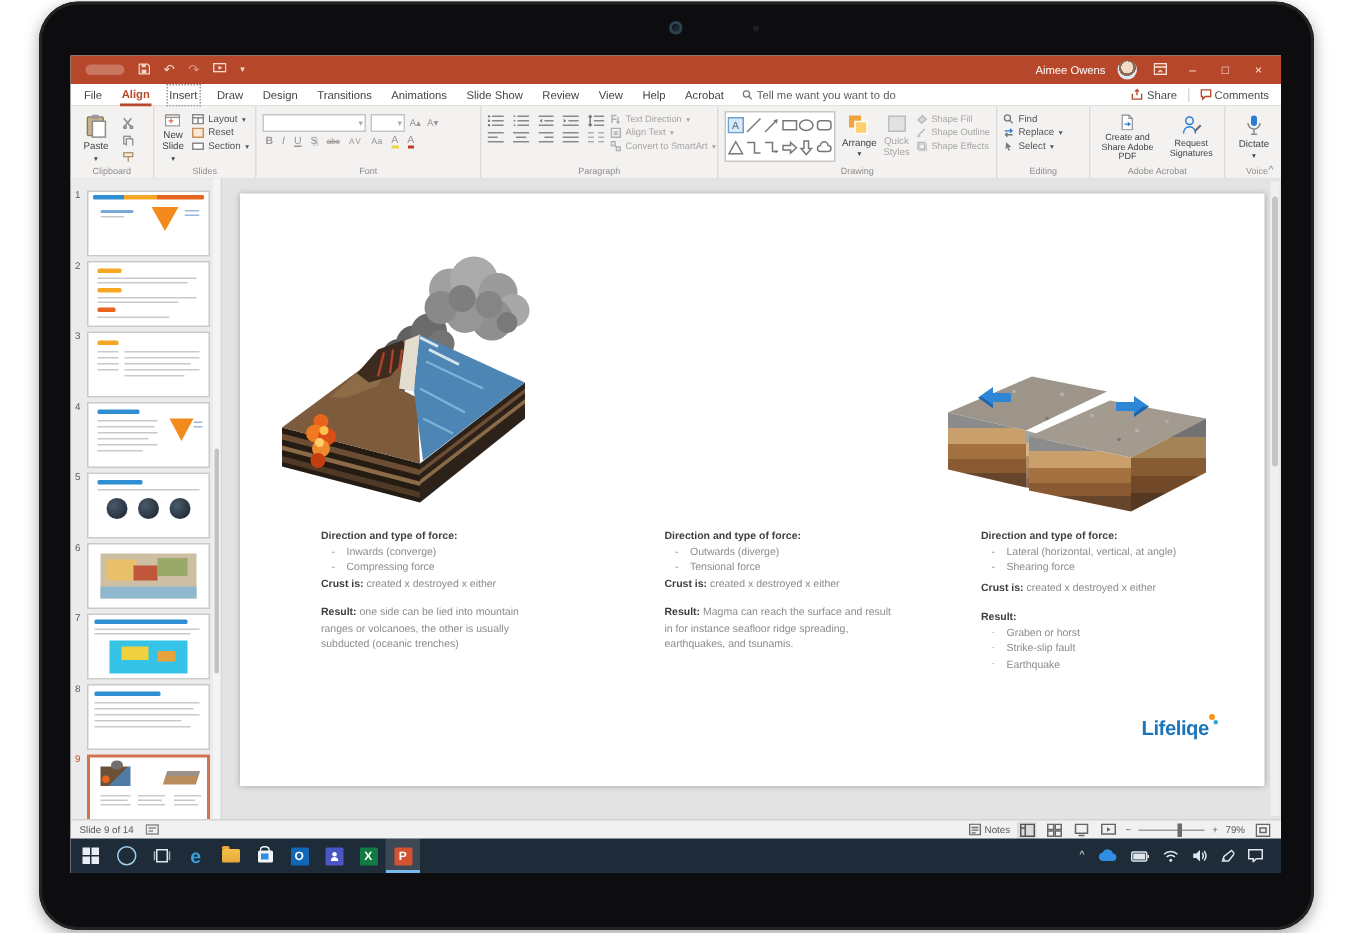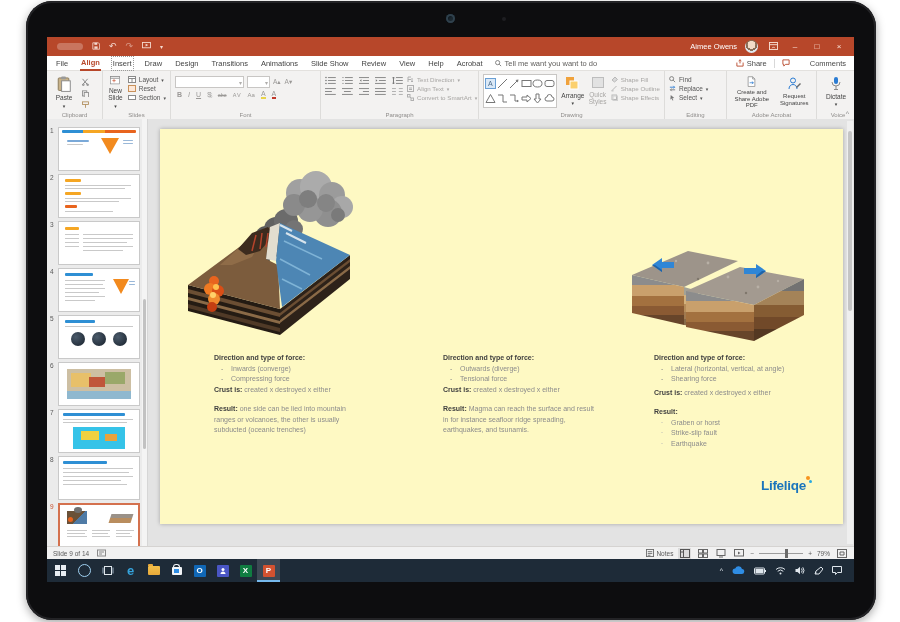--- a/index.html
+++ b/index.html
@@ -45,21 +45,21 @@
   .thumbs{width:100px;background:#ebebeb;border-right:1px solid #d6d6d6;position:relative;flex:none}
   .thumb{position:absolute;left:11px;width:82px;height:44px;background:#fff;border:1px solid #c9c9c9;box-sizing:border-box}
   .thumb.sel{border:2px solid #d4714e}
   .tnum{position:absolute;left:3px;font-size:6.5px;color:#5a5a5a}
   .tnum.sel{color:#c9502e}
   .tscroll{position:absolute;right:0;top:0;bottom:0;width:5px;background:#f4f4f4}
   .tscroll .th{position:absolute;left:1px;width:3px;top:180px;height:150px;background:#c2c2c2;border-radius:2px}
   .bar{position:absolute;border-radius:1px}
   .gl{position:absolute;height:1px;background:#c9c9c9}
   .canvas{flex:1;background:#e3e3e3;position:relative}
-  .slide{position:absolute;left:12px;top:10px;width:683px;height:395px;background:#fef9c3;box-shadow:0 0 4px rgba(0,0,0,.28)}
+  .slide{position:absolute;left:12px;top:10px;width:683px;height:395px;background:#ffffff;box-shadow:0 0 4px rgba(0,0,0,.28)}
   .cscroll{position:absolute;right:1px;top:2px;bottom:2px;width:6px;background:#efefef}
   .cscroll .th{position:absolute;left:1px;width:4px;top:10px;height:180px;background:#c5c5c5;border-radius:2px}
   
   .col{position:absolute;top:224px;width:154px;font-size:7px;line-height:1.5;color:#8c8c8c}
   .col .b{color:#3f3f3f;font-weight:bold}
   .bl{position:relative;padding-left:17px}
   .bl::before{content:"-";position:absolute;left:7px;color:#8c8c8c}
   .rb{position:relative;padding-left:17px}
   .rb::before{content:"-";position:absolute;left:7px;color:#b5b5b5;font-size:6px}
   .gap{height:9px}
@@ -157,21 +157,21 @@
       </span>
       <span class="mb-right">
         <span style="display:flex;align-items:center;gap:3px">
           <svg width="8" height="8" viewBox="0 0 9 9">
               <path d="M1 4v4h7V4" fill="none" stroke="#B7472A"></path>
               <path d="M4.5 5V1M3 2.2L4.5 0.8 6 2.2" fill="none" stroke="#B7472A"></path>
             </svg>
           <span>Share</span>
         </span>
         <span class="vdiv"></span>
-        <span style="display:flex;align-items:center;gap:20px">
+        <span style="display:flex;align-items:center;gap:2px">
           <svg width="8" height="8" viewBox="0 0 9 9">
               <path d="M1 1h7v5H4L2 8V6H1z" fill="none" stroke="#B7472A"></path>
             </svg>
           <span>Comments</span>
         </span>
       </span>
     </div>
 
     <div class="ribbon">
 

